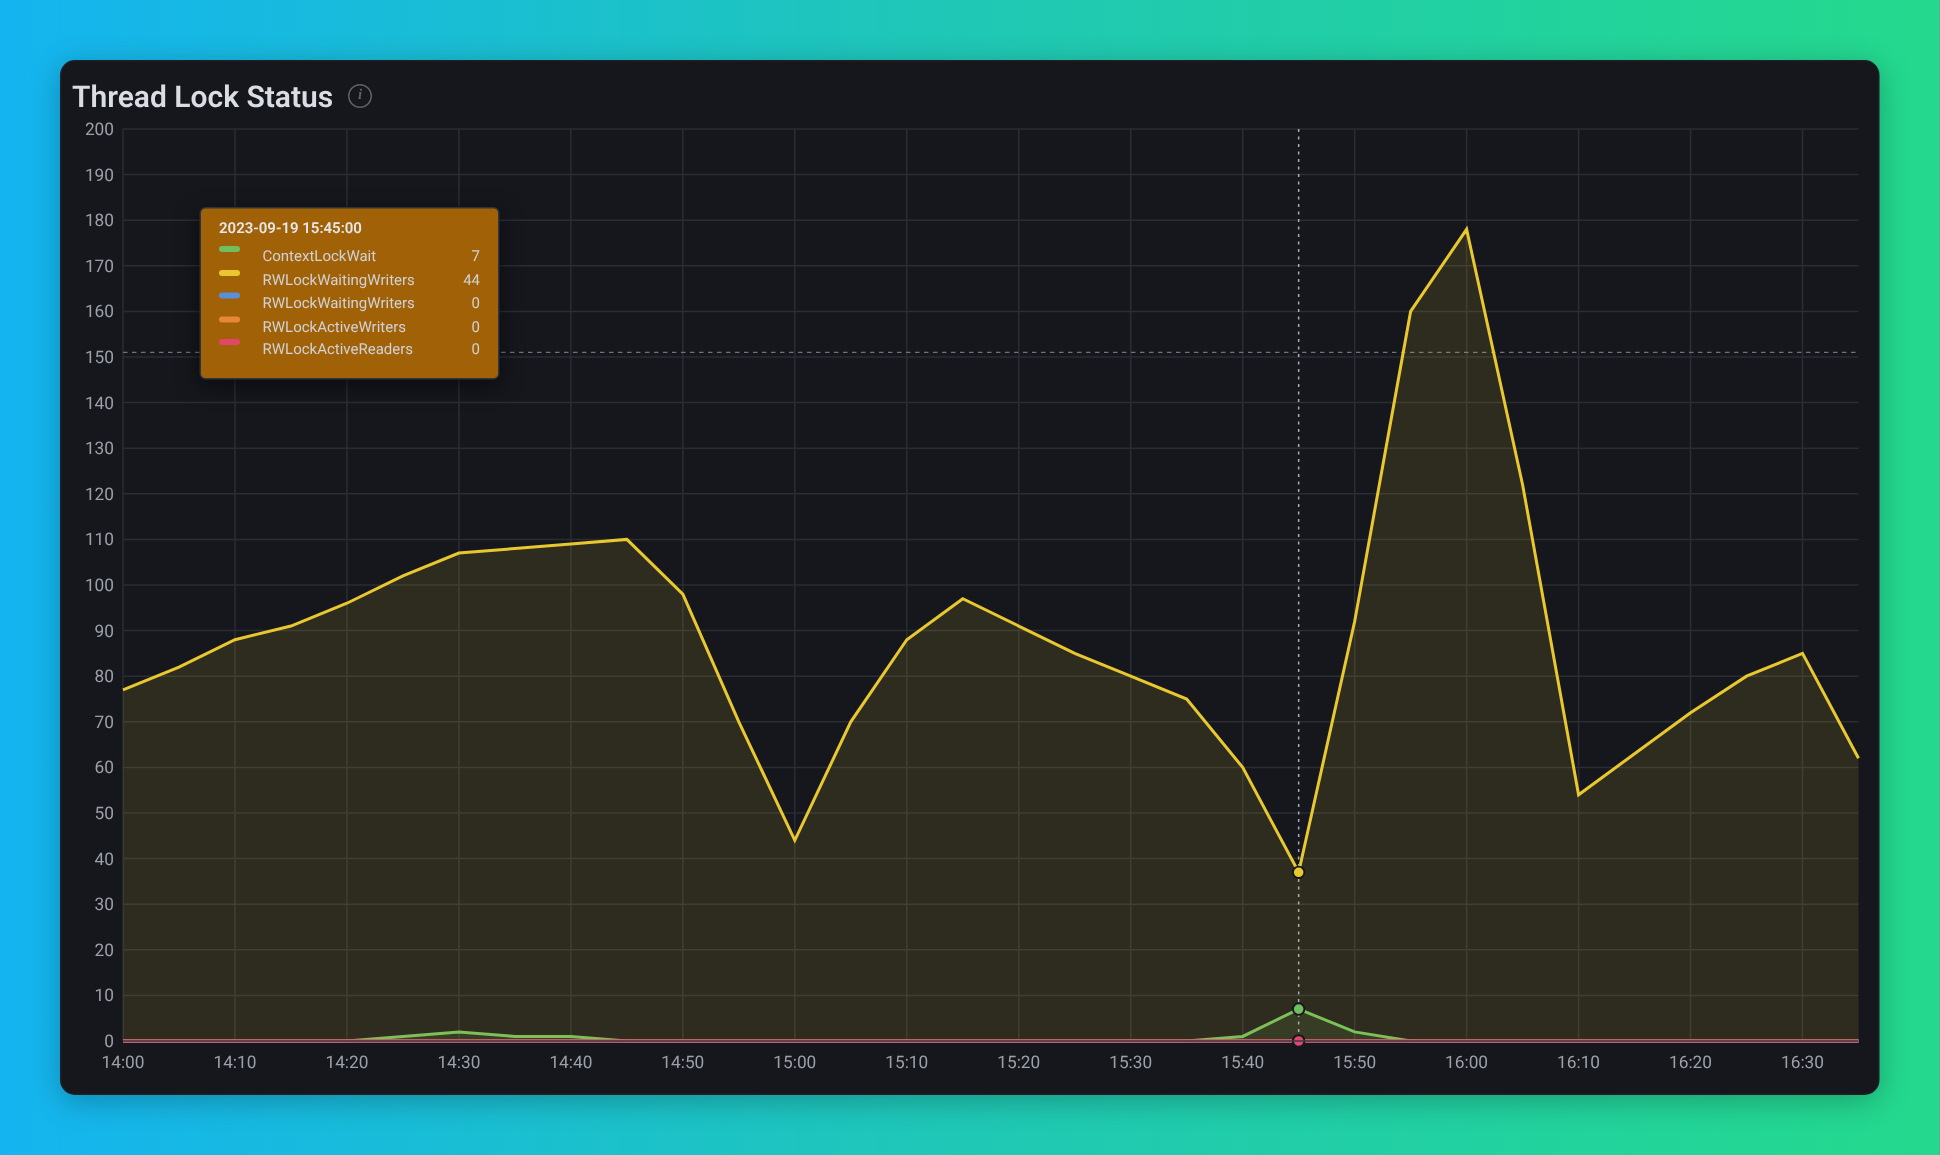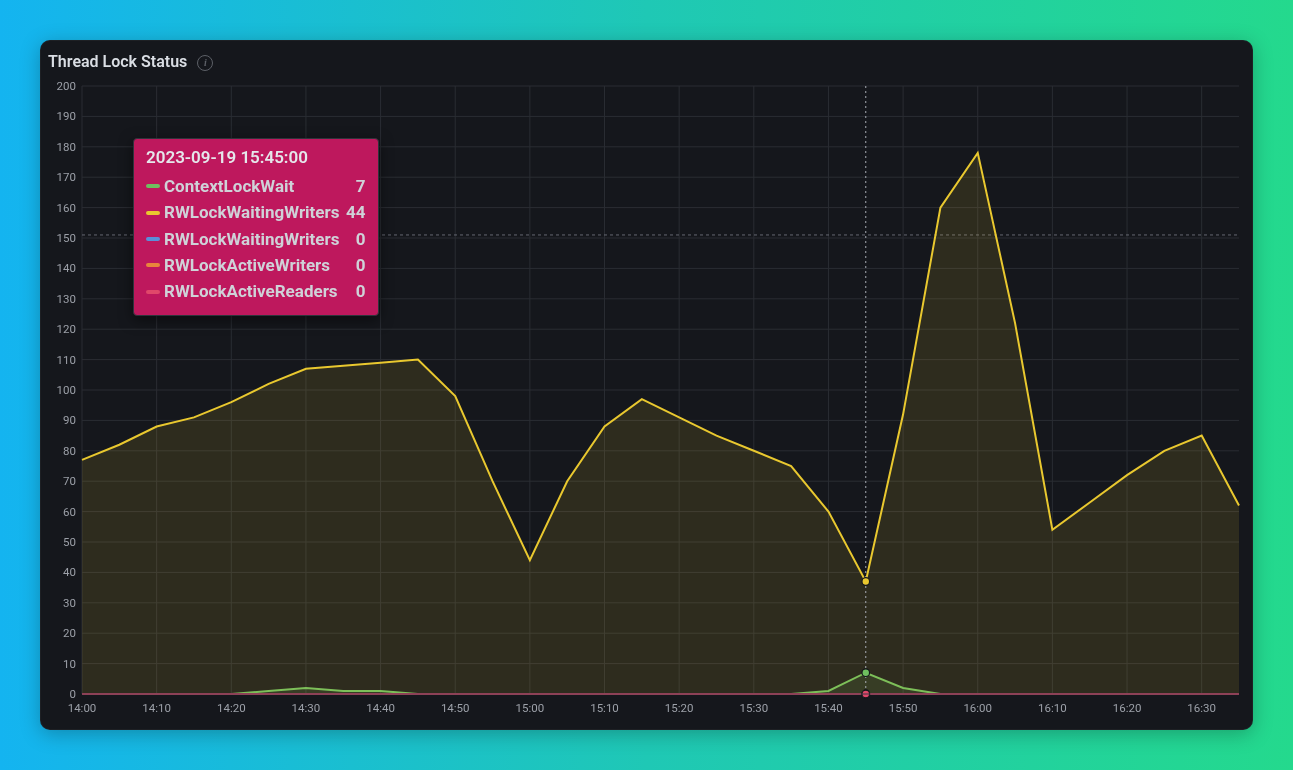--- a/index.html
+++ b/index.html
@@ -16,23 +16,23 @@
     position: absolute;
     left: 40px; top: 40px;
     width: 1213px; height: 690px;
     background: #15171c;
     border-radius: 10px;
     box-shadow: 0 4px 20px rgba(0,0,0,0.25), inset 0 0 0 1px rgba(255,255,255,0.04);
     color: #d6d8dc;
     overflow: hidden;
   }
   .panel-header {
-    display: flex; align-items: flex-end; gap: 10px;
+    display: flex; align-items: center; gap: 10px;
     padding: 12px 8px 8px 8px;
-    font-size: 16px; font-weight: 600;
+    font-size: 20px; font-weight: 600;
     color: #dadee4;
   }
   .info-icon {
     width: 16px; height: 16px;
     border: 1.2px solid #7b7f87;
     border-radius: 50%;
     position: relative;
     opacity: 0.7;
   }
   .info-icon::after {
@@ -59,38 +59,37 @@
   .gridline { stroke: #2a2d33; stroke-width: 1; }
   .gridline.dashed { stroke: #6e727a; stroke-dasharray: 3 3; stroke-width: 0.9; }
   .crosshair { stroke: #a9adb5; stroke-dasharray: 2 3; stroke-width: 1; }
 
   .series-line { fill: none; stroke-width: 2; }
   .series-area { opacity: 0.12; }
 
   .tooltip {
     position: absolute;
     left: 85px; top: 58px;
-    background: #be185d;
+    background: #a16207;
     border: 1px solid #2f333b;
     border-radius: 4px;
     box-shadow: 0 4px 14px rgba(0,0,0,0.5);
     padding: 8px 12px 10px 12px;
     min-width: 200px;
-    font-size: 17px;
+    font-size: 10px;
     color: #cfd2d8;
   }
   .tooltip .ts {
     font-weight: 600;
     color: #e5e7eb;
     margin-bottom: 6px;
   }
   .tooltip-row {
-    display: flex; align-items: center; gap: 4px;
+    display: flex; gap: 15px;
     line-height: 1.55;
-    font-weight: bold;
   }
   .tooltip-row .swatch {
     width: 14px; height: 4px; border-radius: 2px; flex: 0 0 14px;
   }
   .tooltip-row .name { flex: 1; white-space: nowrap; }
   .tooltip-row .val { flex: 0 0 auto; font-variant-numeric: tabular-nums; text-align: right; min-width: 22px; }
 
   .marker { stroke: #15171c; stroke-width: 1.2; }
 </style>
 </head>

